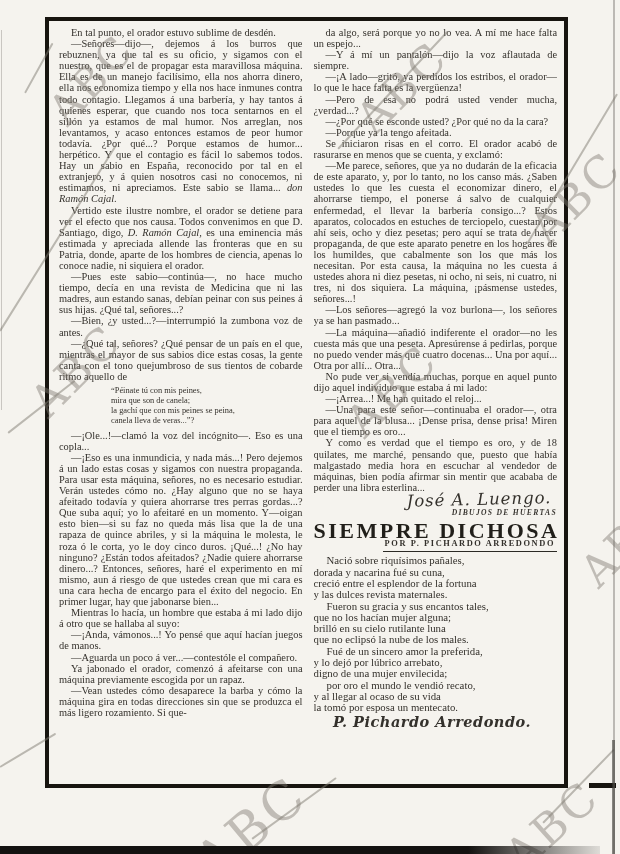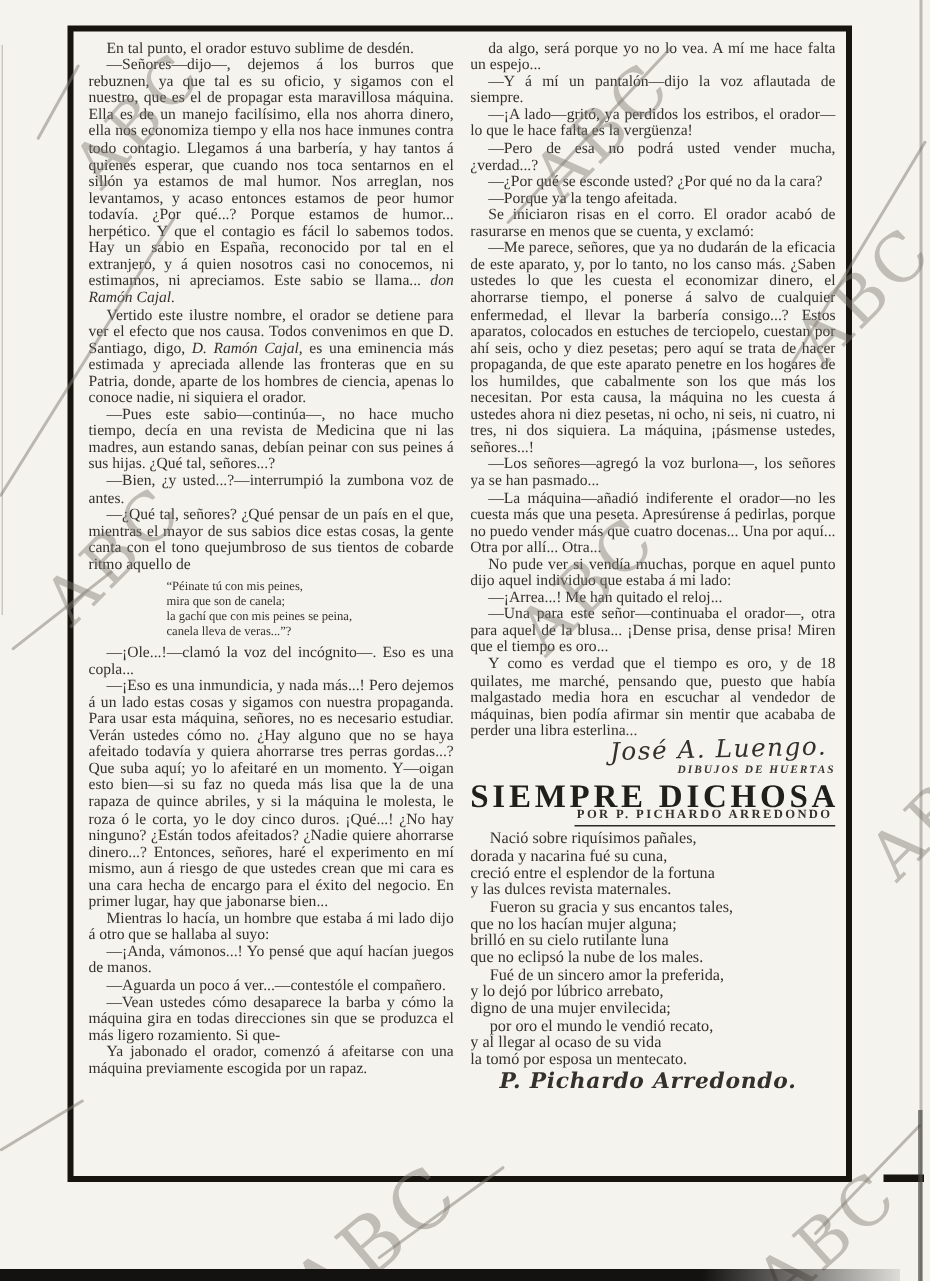--- a/index.html
+++ b/index.html
@@ -57,22 +57,22 @@
           <div class="line">mira que son de canela;</div>
           <div class="line">la gachí que con mis peines se peina,</div>
           <div class="line">canela lleva de veras...”?</div>
         </div>
       <div>
           <p>—¡Ole...!—clamó la voz del incógnito—. Eso es una copla...</p>
           <p>—¡Eso es una inmundicia, y nada más...! Pero dejemos á un lado estas cosas y sigamos con nuestra propaganda. Para usar esta máquina, señores, no es necesario estudiar. Verán ustedes cómo no. ¿Hay alguno que no se haya afeitado todavía y quiera ahorrarse tres perras gordas...? Que suba aquí; yo lo afeitaré en un momento. Y—oigan esto bien—si su faz no queda más lisa que la de una rapaza de quince abriles, y si la máquina le molesta, le roza ó le corta, yo le doy cinco duros. ¡Qué...! ¿No hay ninguno? ¿Están todos afeitados? ¿Nadie quiere ahorrarse dinero...? Entonces, señores, haré el experimento en mí mismo, aun á riesgo de que ustedes crean que mi cara es una cara hecha de encargo para el éxito del negocio. En primer lugar, hay que jabonarse bien...</p>
           <p>Mientras lo hacía, un hombre que estaba á mi lado dijo á otro que se hallaba al suyo:</p>
           <p>—¡Anda, vámonos...! Yo pensé que aquí hacían juegos de manos.</p>
           <p>—Aguarda un poco á ver...—contestóle el compañero.</p>
+          <p>Ya jabonado el orador, comenzó á afeitarse con una máquina previamente escogida por un rapaz.</p>
           <p>—Vean ustedes cómo desaparece la barba y cómo la máquina gira en todas direcciones sin que se produzca el más ligero rozamiento. Si que-</p>
-          <p>Ya jabonado el orador, comenzó á afeitarse con una máquina previamente escogida por un rapaz.</p>
         </div>
     </div>
 
     <div class="col">
       <div>
           <p>da algo, será porque yo no lo vea. A mí me hace falta un espejo...</p>
           <p>—Y á mí un pantalón—dijo la voz aflautada de siempre.</p>
           <p>—¡A lado—gritó, ya perdidos los estribos, el orador—lo que le hace falta es la vergüenza!</p>
           <p>—Pero de esa no podrá usted vender mucha, ¿verdad...?</p>
           <p>—¿Por qué se esconde usted? ¿Por qué no da la cara?</p>

